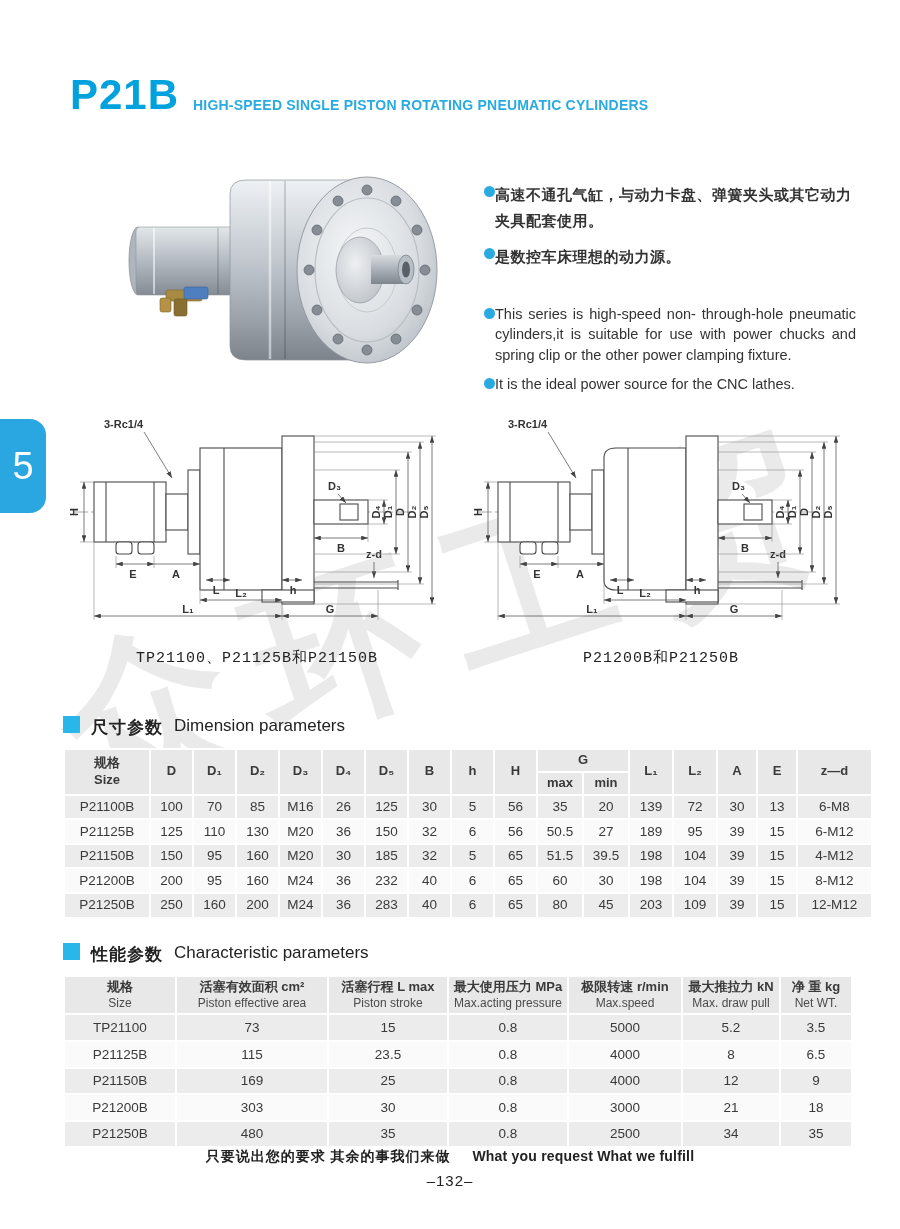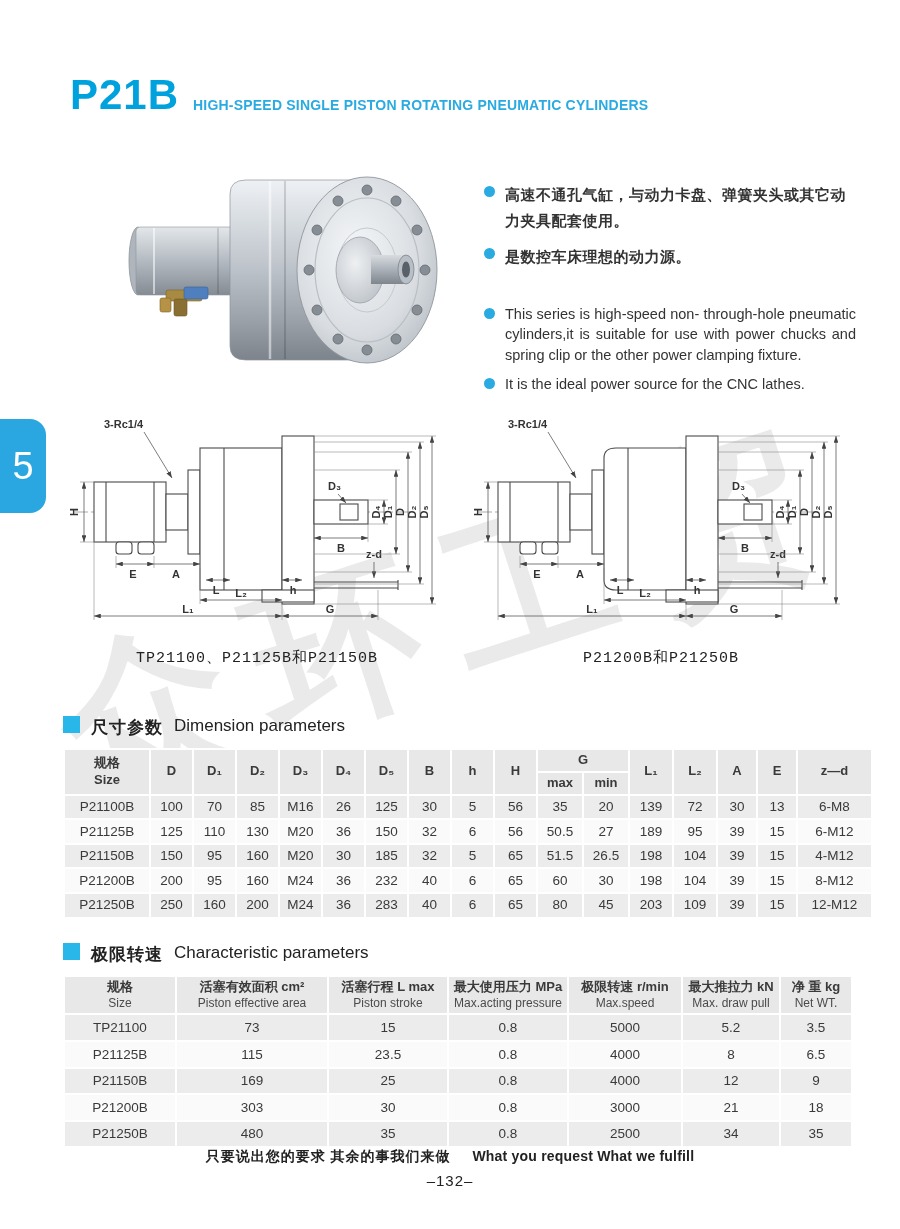--- a/index.html
+++ b/index.html
@@ -20,21 +20,21 @@
   .header{position:absolute;left:70px;top:74px;display:flex;align-items:center;gap:14px}
   .model{font-size:42px;font-weight:bold;color:var(--accent);letter-spacing:1px;line-height:1}
   .titles .zh{font-size:26px;font-weight:bold;color:var(--accent-light);letter-spacing:2px;line-height:1.15}
   .titles .en{font-size:14px;font-weight:bold;color:var(--accent-light);letter-spacing:.2px;margin-top:19px}
 
   
   .photo{position:absolute;left:118px;top:148px}
 
   
   .bullets{position:absolute;left:484px;top:182px;width:372px}
-  .b-item{display:flex;gap:10px;margin-bottom:9px}
+  .b-item{display:flex;margin-bottom:9px}
   .dot{flex:0 0 11px;width:11px;height:11px;border-radius:50%;background:var(--accent-light);margin-top:4px}
   .b-zh{font-size:15px;font-weight:bold;color:#333;line-height:1.75;letter-spacing:.5px}
   .en-group{margin-top:34px}
   .b-en{font-size:14.5px;color:#333;line-height:1.42;text-align:justify}
 
   
   .side-tab{position:absolute;left:0;top:419px;width:46px;height:94px;background:var(--tab-blue);
     border-radius:0 16px 16px 0;display:flex;align-items:center;justify-content:center;
     color:#fff;font-size:38px;font-weight:normal}
 
@@ -456,21 +456,21 @@
             <td>150</td>
             <td>95</td>
             <td>160</td>
             <td>M20</td>
             <td>30</td>
             <td>185</td>
             <td>32</td>
             <td>5</td>
             <td>65</td>
             <td>51.5</td>
-            <td>26.5</td>
+            <td>39.5</td>
             <td>198</td>
             <td>104</td>
             <td>39</td>
             <td>15</td>
             <td>4-M12</td>
           </tr>
           <tr>
             <td>P21200B</td>
             <td>200</td>
             <td>95</td>
@@ -508,21 +508,21 @@
             <td>15</td>
             <td>12-M12</td>
           </tr>
         </tbody>
     </table>
   </div>
 
   <div class="section sec-char">
     <div class="sec-title">
       <span class="sq"></span>
-      <span class="sec-zh">极限转速</span>
+      <span class="sec-zh">性能参数</span>
       <span class="sec-en">Characteristic parameters</span>
     </div>
     <table class="char-table">
       <colgroup>
         <col style="width:110px">
           <col style="width:150px">
           <col style="width:118px">
           <col style="width:118px">
         <col style="width:112px">
           <col style="width:96px">

